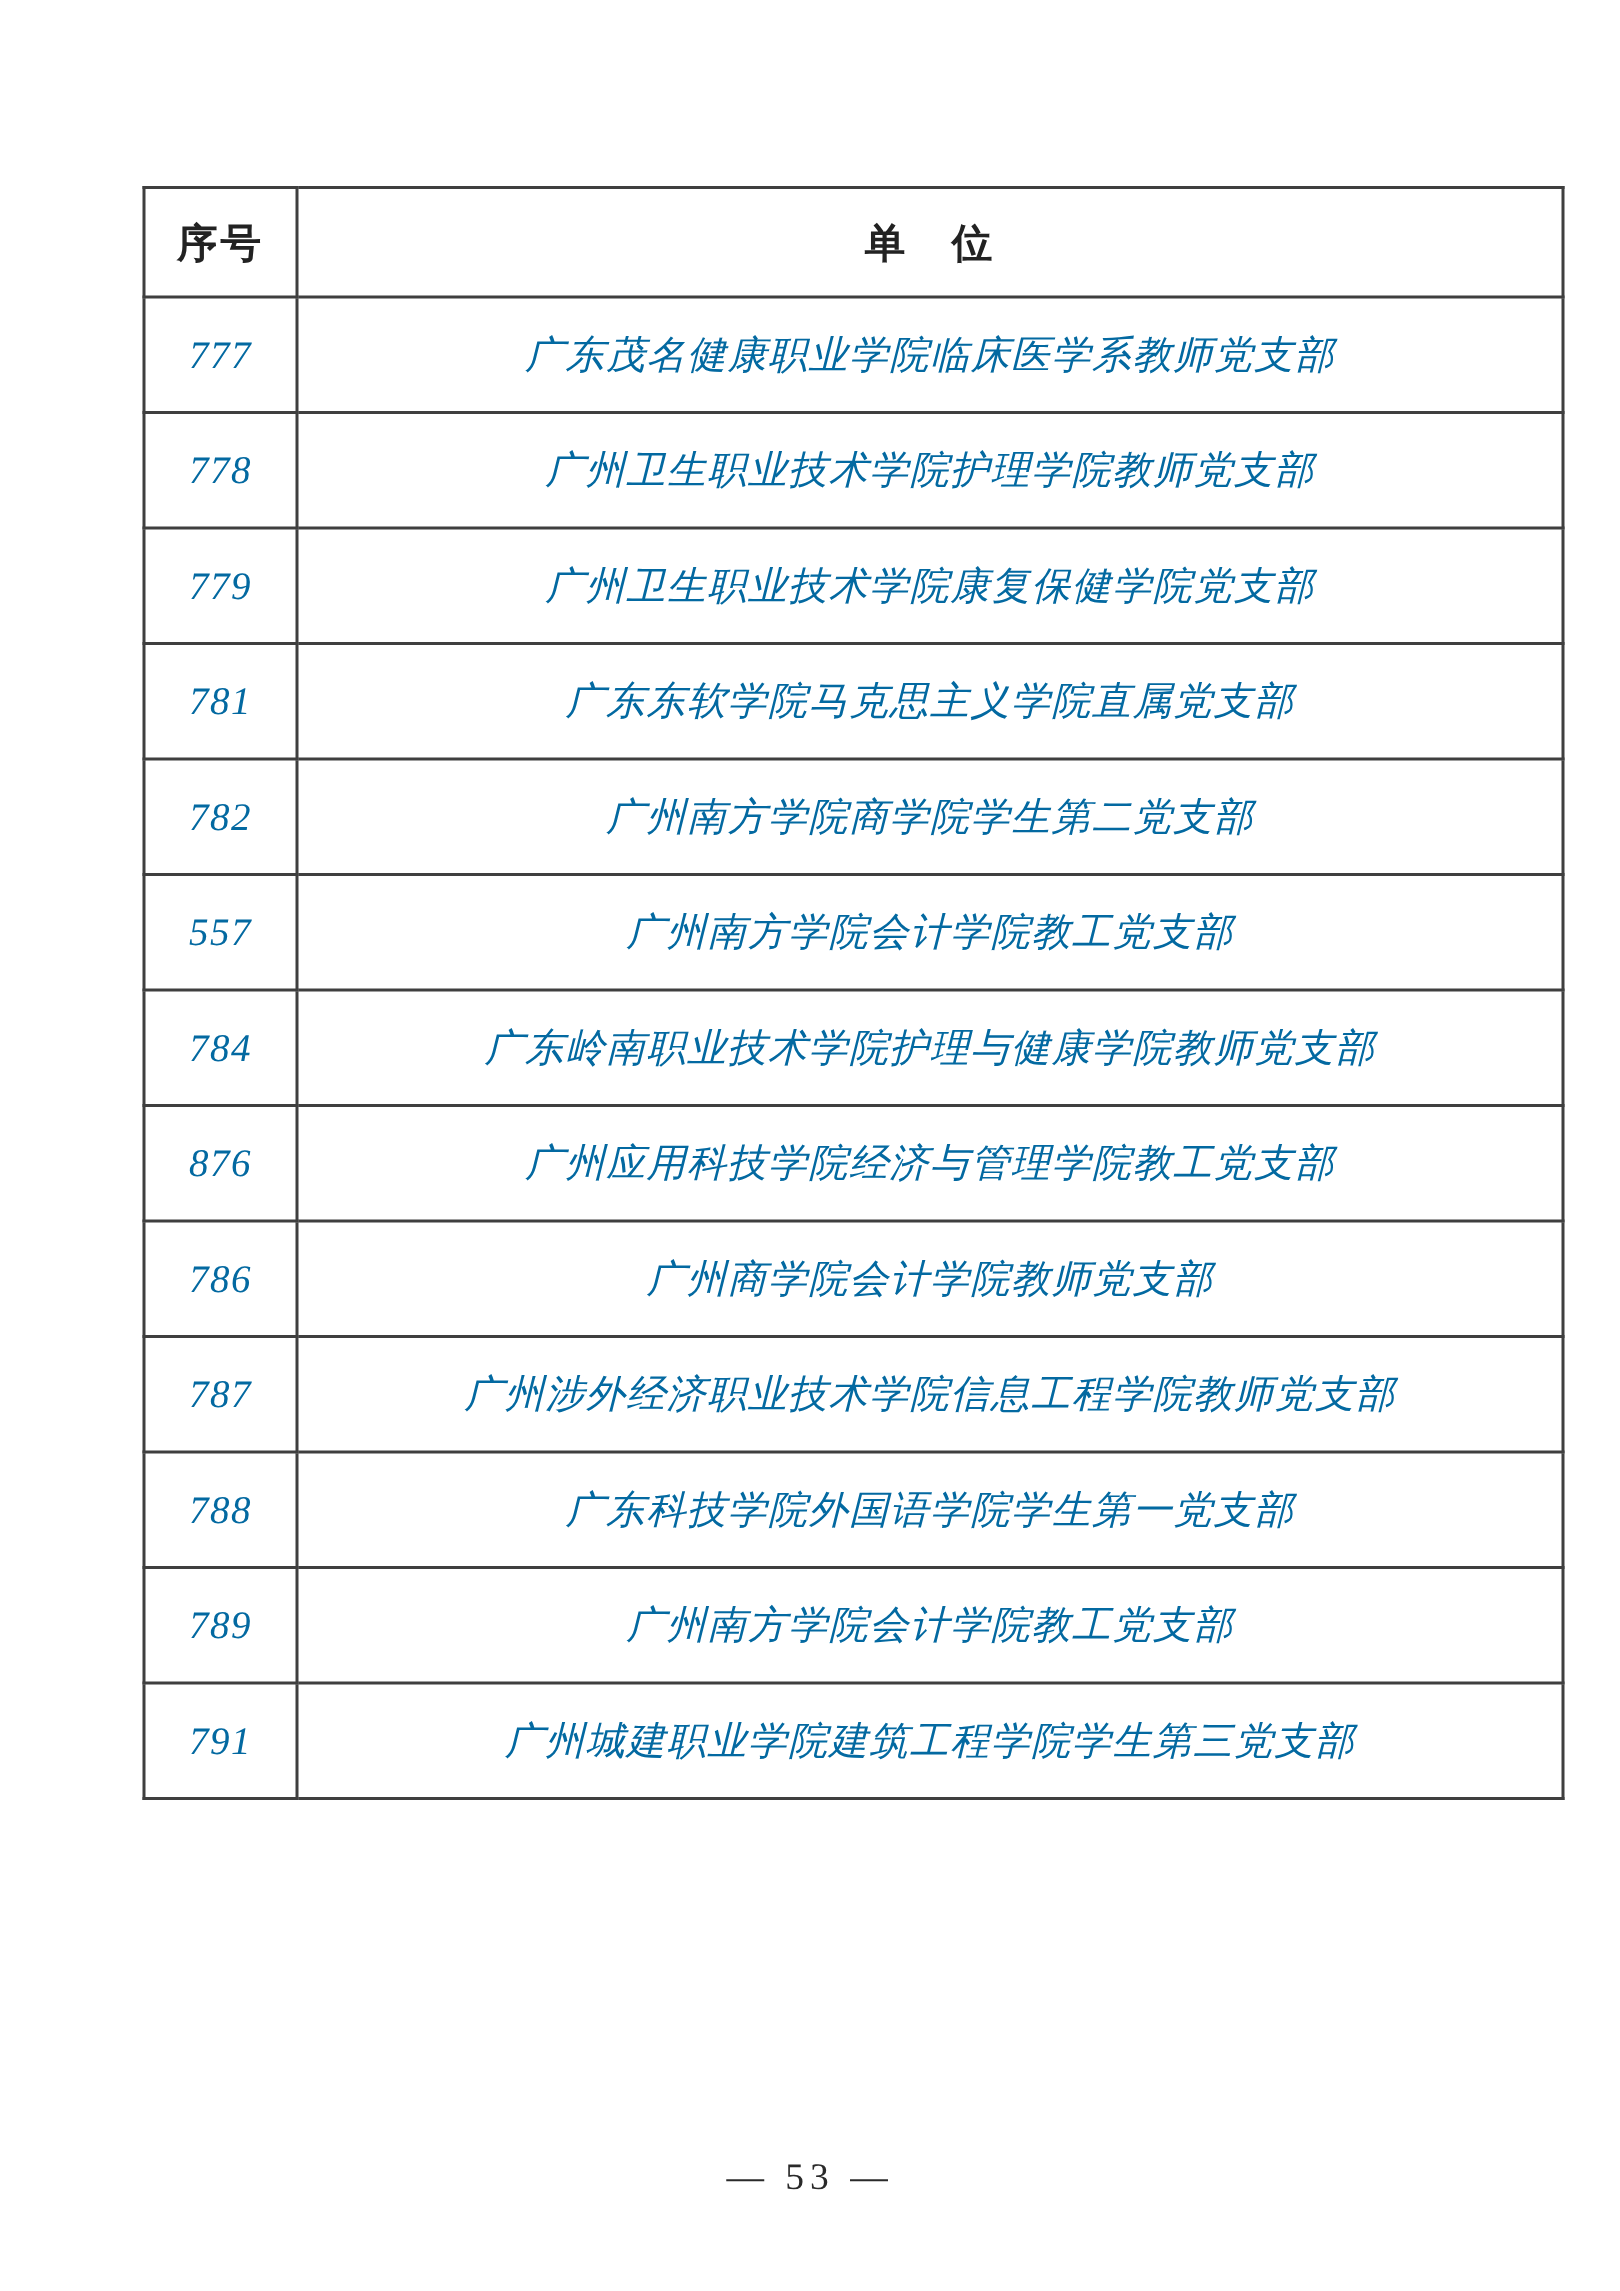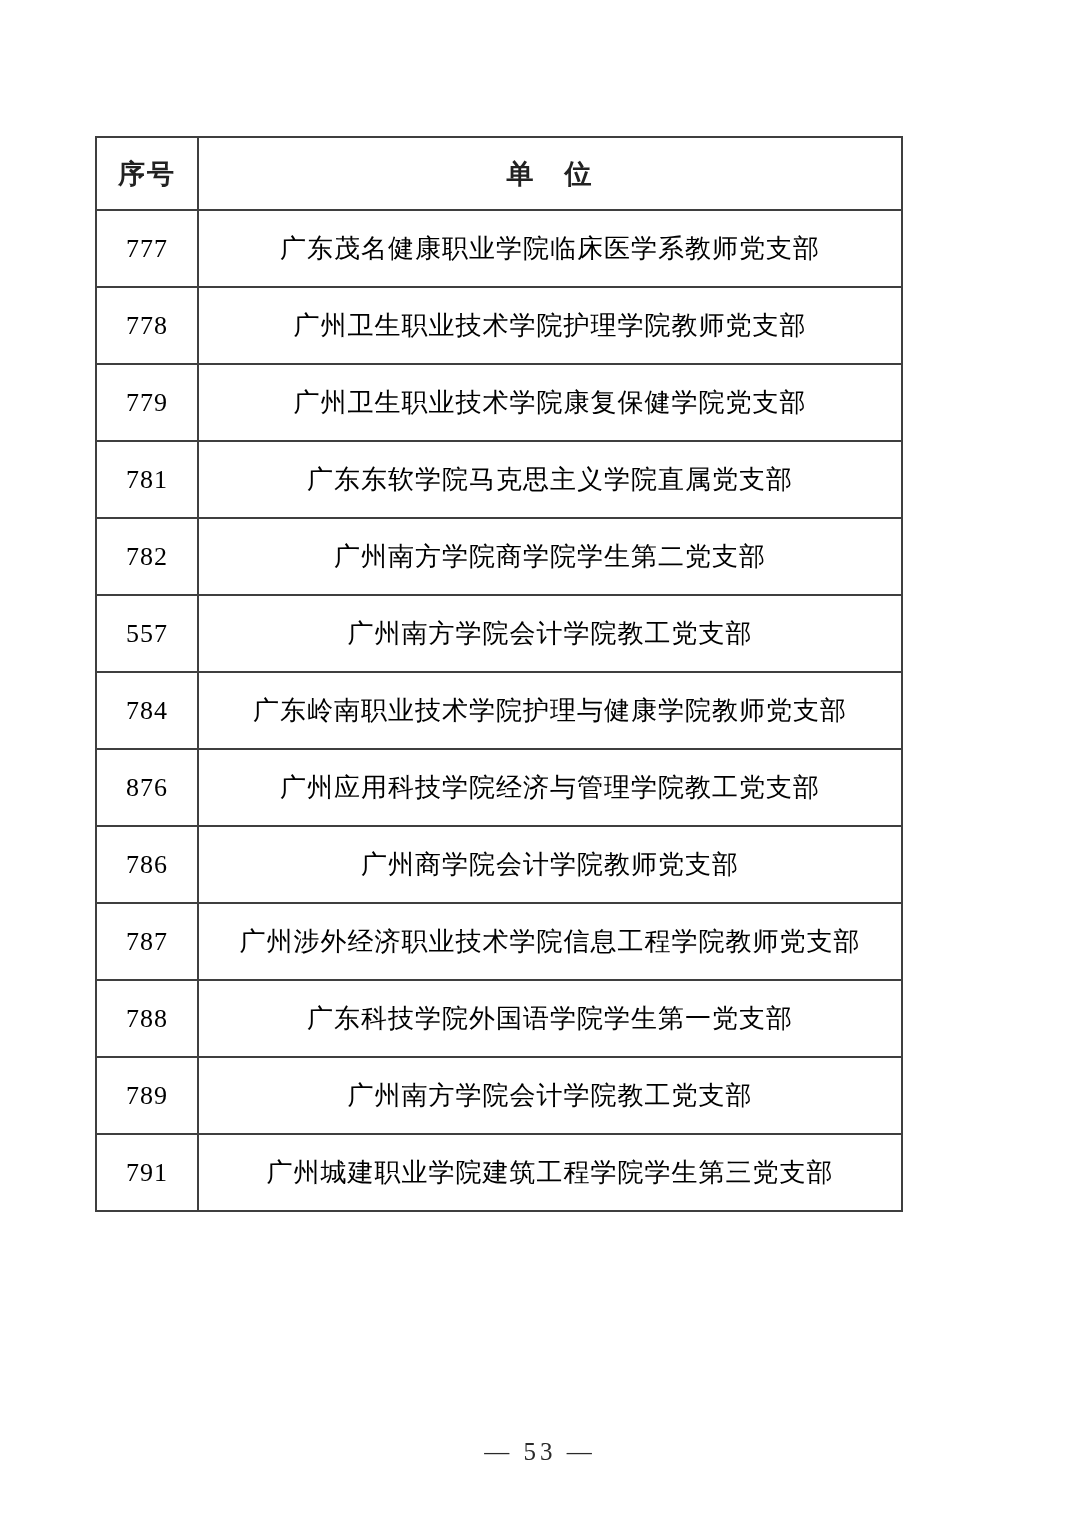--- a/index.html
+++ b/index.html
@@ -12,22 +12,22 @@
     width: 1080px;
     height: 1527px;
     background: #ffffff;
     font-family: "Liberation Serif", "DejaVu Serif", serif;
     color: #1d1d1d;
     overflow: hidden;
   }
   table.unit-table {
     position: absolute;
     left: 95px;
-    top: 136px;
-    width: 808px;
+    top: 124px;
+    width: 948px;
     border-collapse: collapse;
     table-layout: fixed;
   }
   .unit-table th,
   .unit-table td {
     border: 2px solid #3f3f3f;
     text-align: center;
     vertical-align: middle;
     padding: 0;
   }
@@ -36,21 +36,22 @@
     height: 71px;
     font-family: "Liberation Sans", "DejaVu Sans", sans-serif;
     font-weight: 700;
     font-size: 27px;
     letter-spacing: 2px;
     color: #222222;
   }
   .unit-table tbody td {
     height: 75px;
     font-size: 26px;
-    color: #000000;
+    color: #0369a1;
+    font-style: italic;
   }
   .unit-table tbody td.no {
     font-family: "Liberation Serif", "DejaVu Serif", serif;
     letter-spacing: 1px;
   }
   .unit-table tbody td.unit {
     font-family: "Liberation Serif", "DejaVu Serif", serif;
     letter-spacing: 1px;
   }
   .page-footer {

